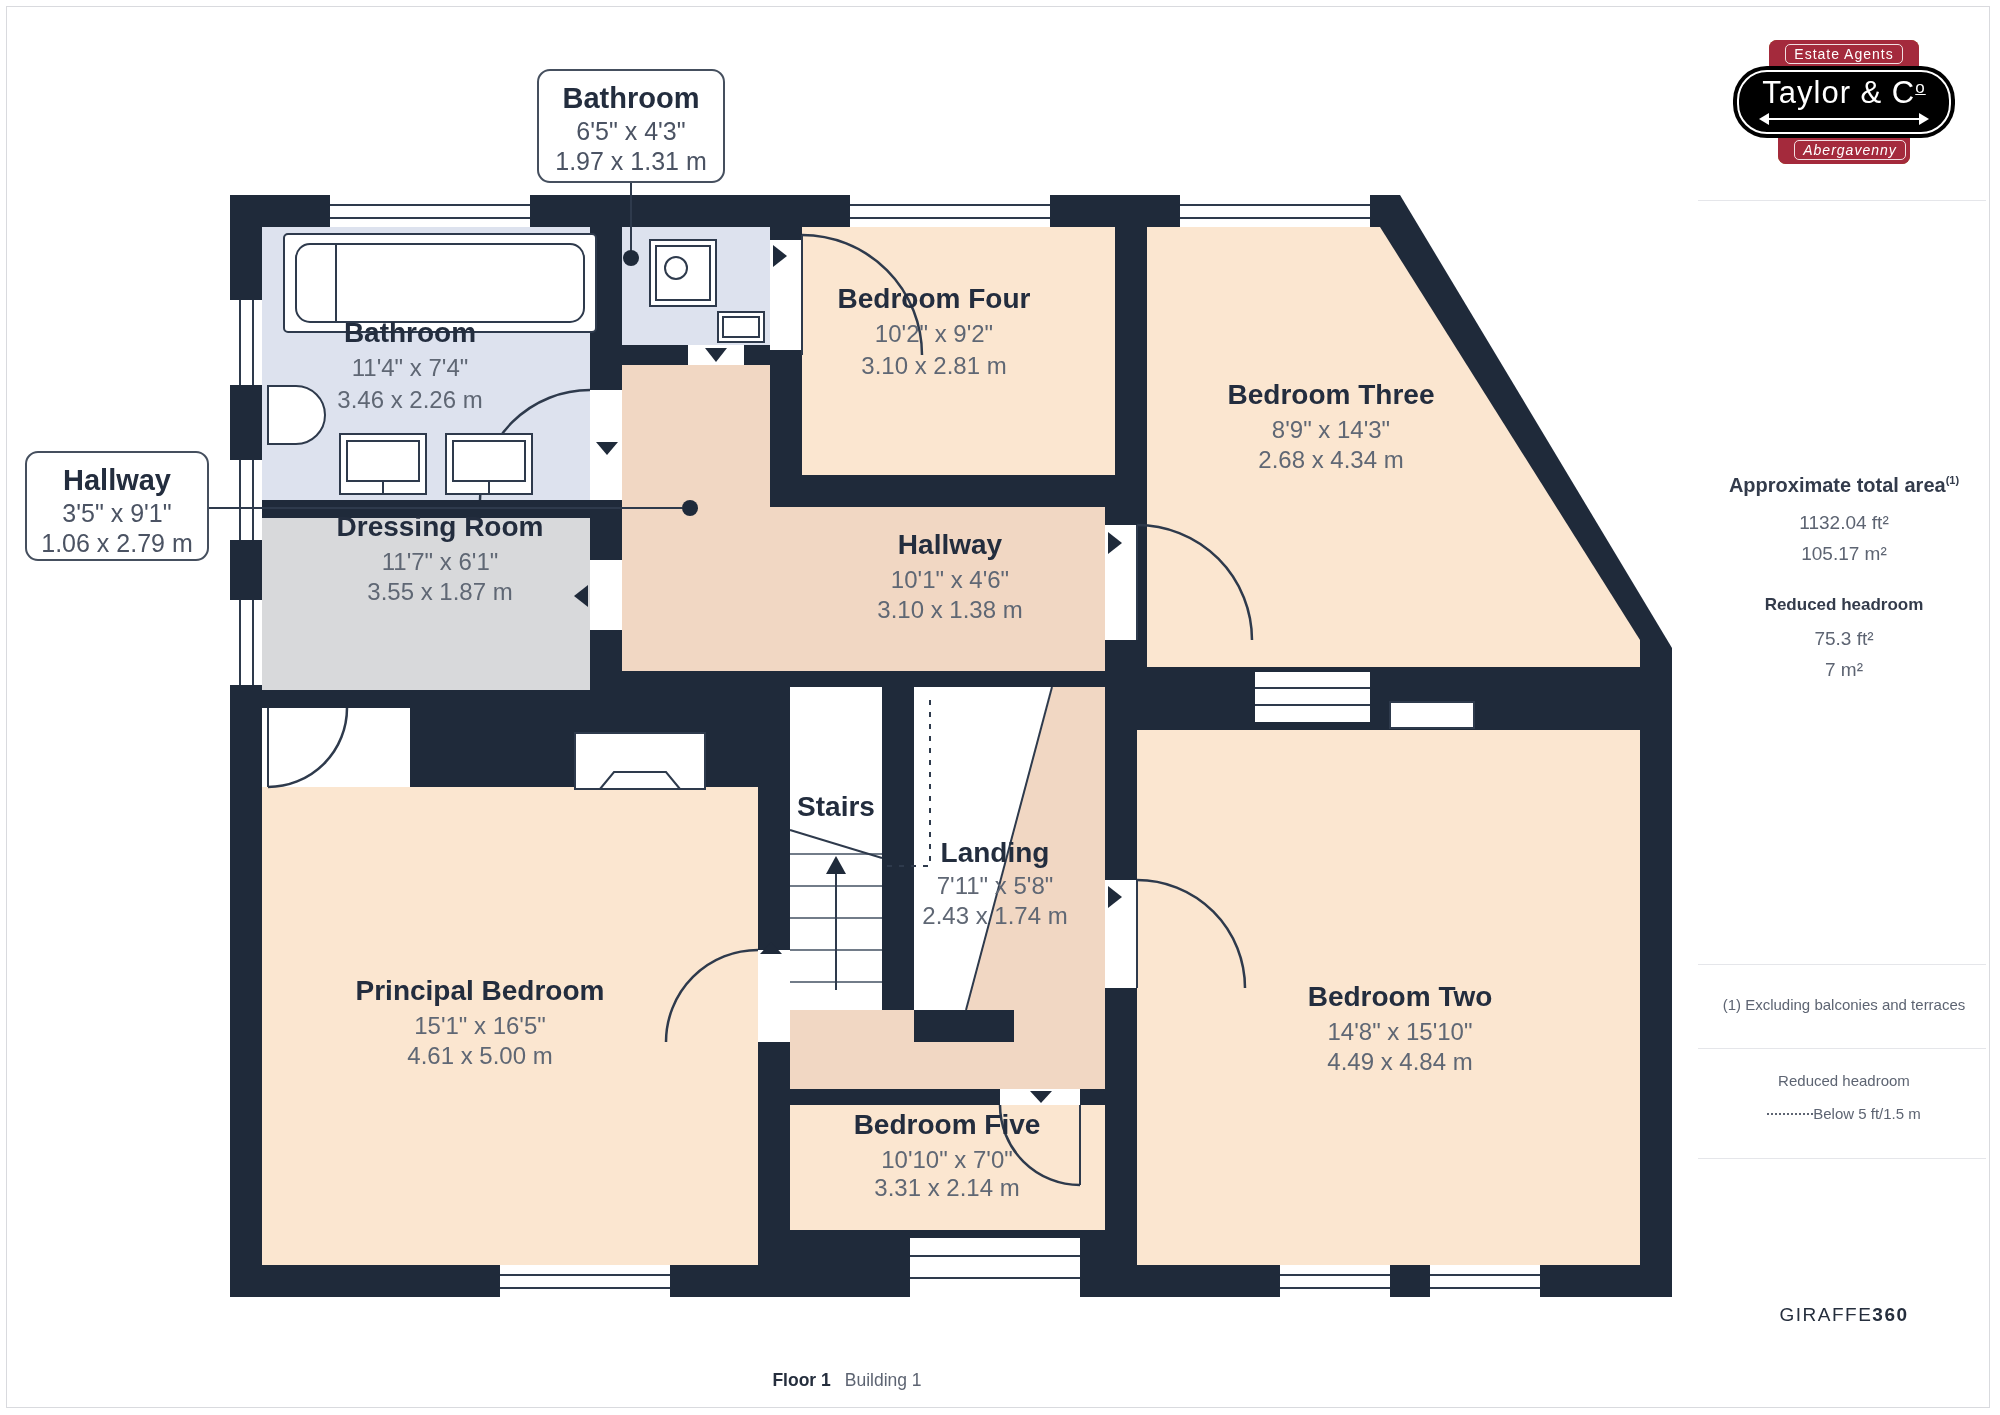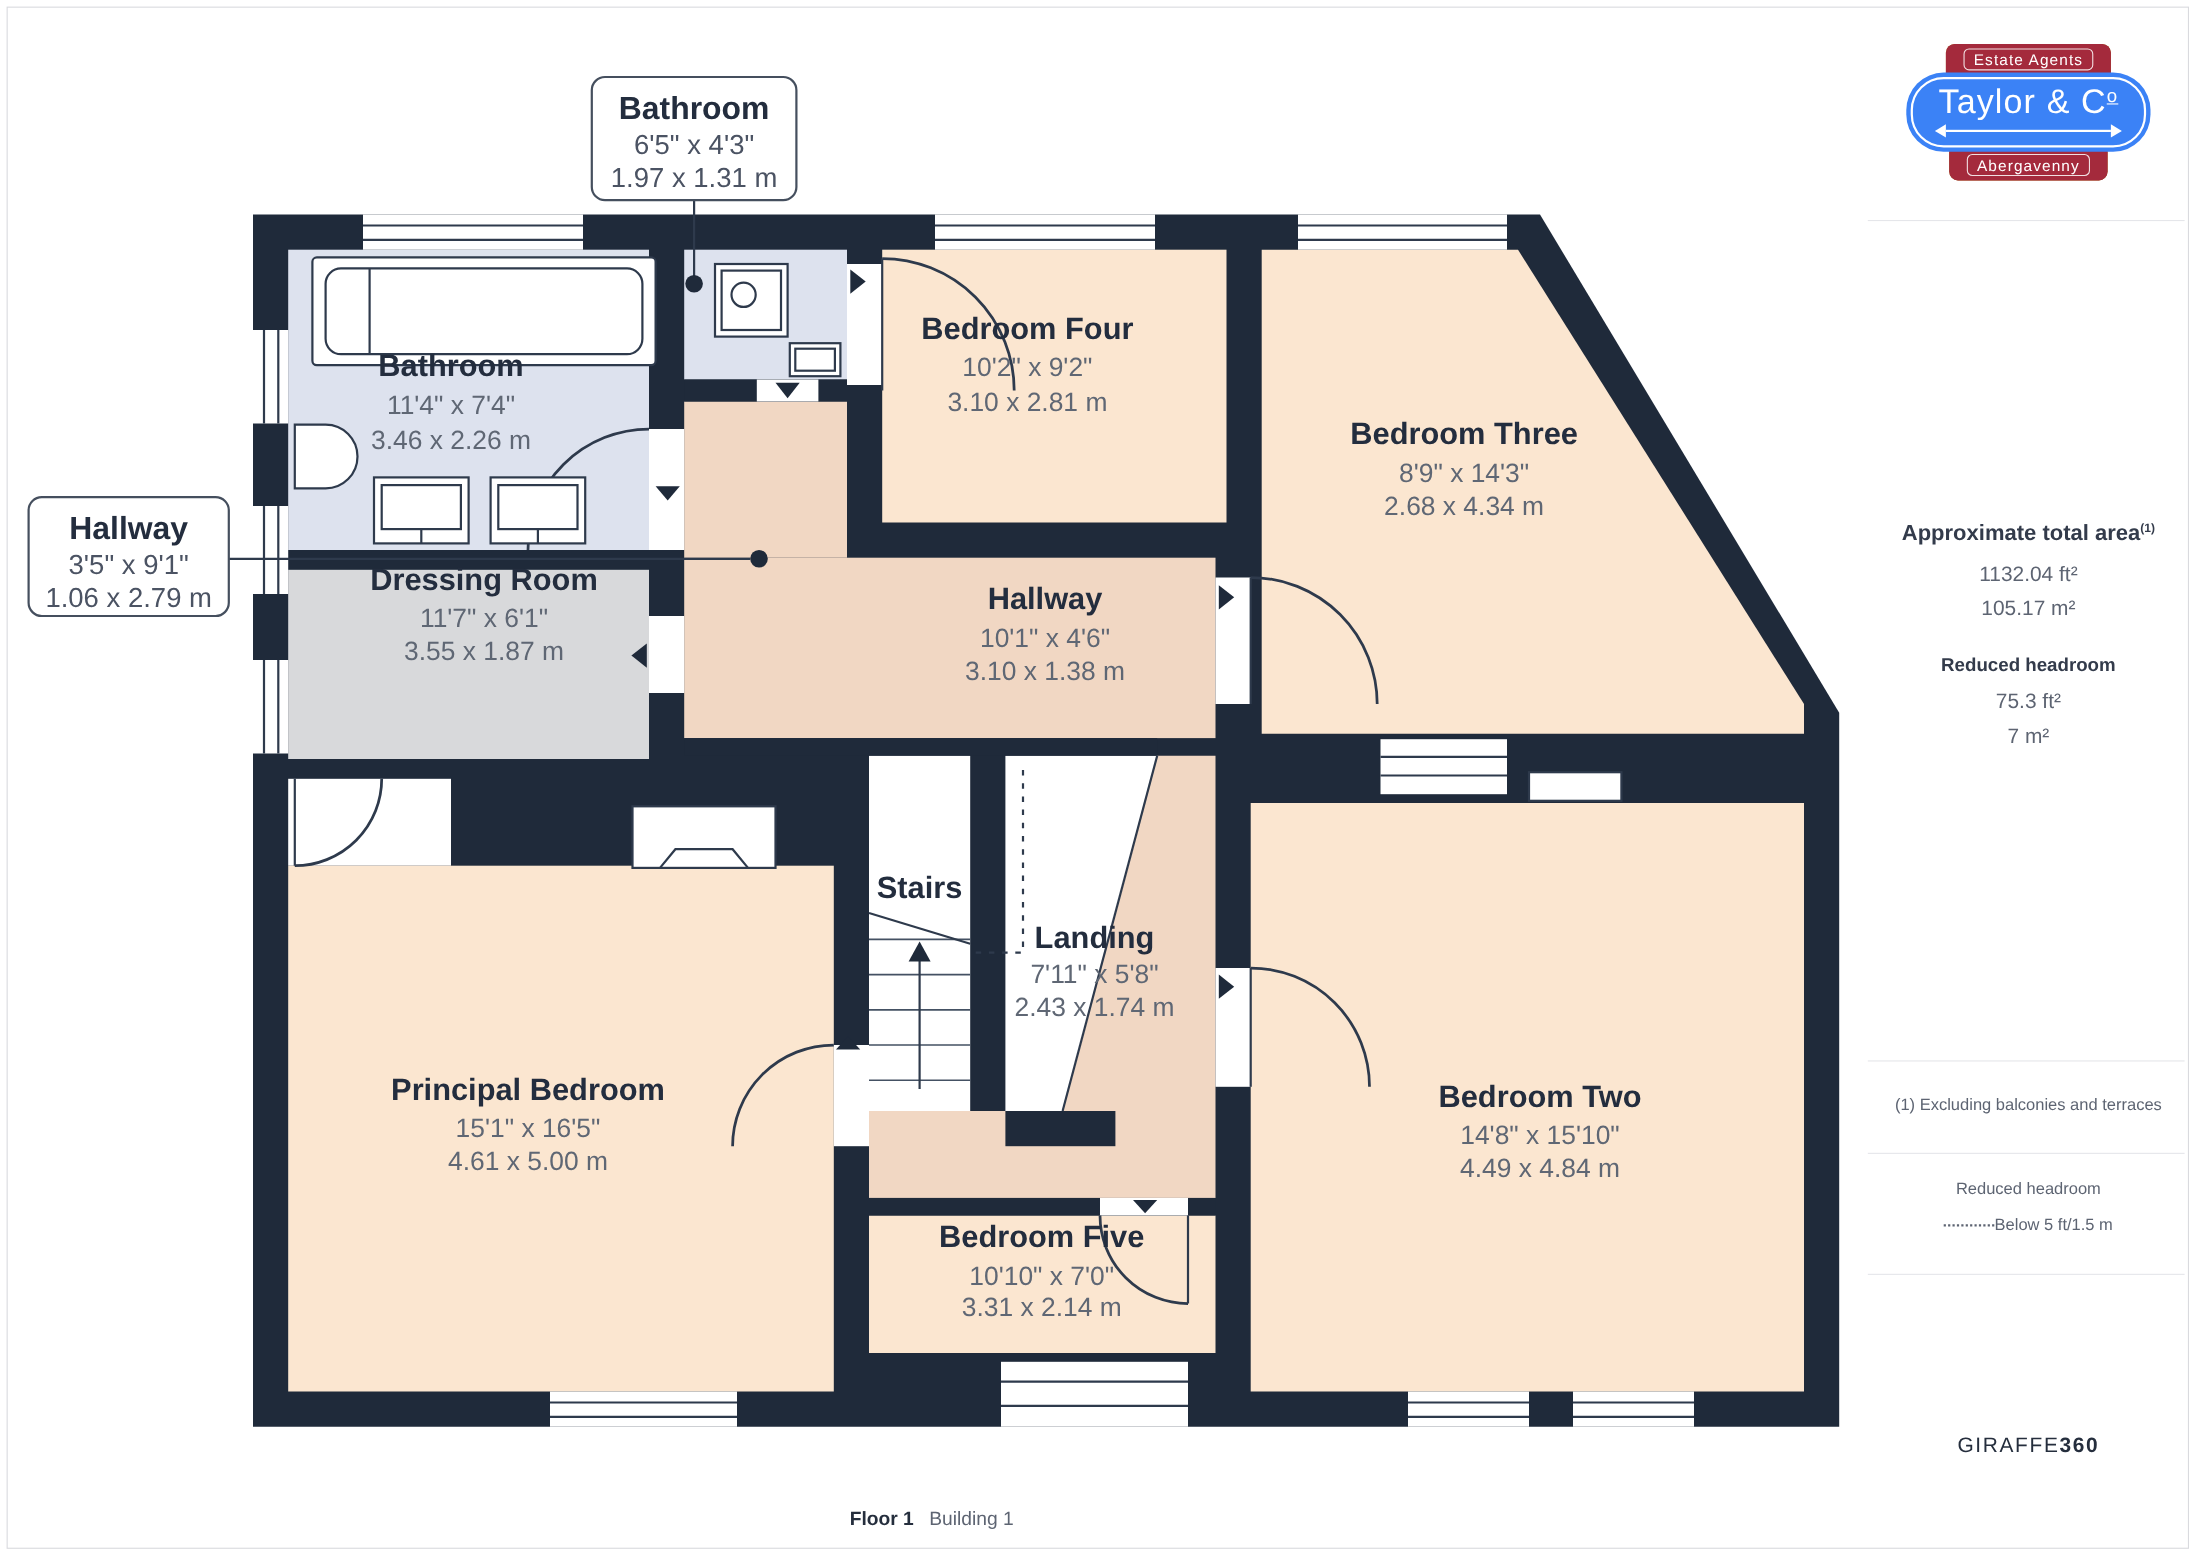--- a/index.html
+++ b/index.html
@@ -15,23 +15,23 @@
   .thin{stroke:#2e3a4c;stroke-width:2;fill:none;}
   .arc{stroke:#2e3a4c;stroke-width:2.5;fill:none;}
   .tread{stroke:#445163;stroke-width:1.5;}
   .tri{fill:#1f2a3a;}
   
   .sidebar{position:absolute;left:1694px;top:0;width:300px;height:1415px;}
   .sb-div{position:absolute;left:4px;width:288px;height:1px;background:#e5e6ea;}
   .logo{position:absolute;left:0;top:40px;width:300px;display:flex;flex-direction:column;align-items:center;}
   .logo-tab{background:#a16207;color:#fff;font-size:14px;letter-spacing:1px;padding:4px 16px 10px 16px;
             border-radius:8px;box-shadow:inset 0 0 0 30px #a42a3c;position:relative;z-index:0;}
-  .logo-tab.bottom{padding:10px 16px 4px 16px;margin-top:-8px;}
+  .logo-tab.bottom{padding:10px 4px 4px 16px;margin-top:-8px;font-style:italic;}
   .logo-tab .inner{display:block;border:1px solid rgba(255,255,255,.85);border-radius:5px;padding:1px 8px;}
-  .logo-pill{background:#3b82f6;border-radius:34px;padding:4px;margin-top:-8px;position:relative;z-index:1;}
+  .logo-pill{background:#000000;border-radius:34px;padding:4px;margin-top:-8px;position:relative;z-index:1;}
   .logo-pill .pill-inner{border:2px solid #fff;border-radius:30px;padding:3px 20px 7px 20px;color:#fff;text-align:center;}
   .logo-name{font-size:31px;font-weight:400;letter-spacing:1px;white-space:nowrap;}
   .logo-name .sup-o{font-size:17px;vertical-align:10px;text-decoration:underline;}
   .logo-arrow{display:flex;align-items:center;width:170px;margin:2px auto 0 auto;}
   .logo-arrow .shaft{flex:1;height:2px;background:#fff;}
   .logo-arrow .hl{width:0;height:0;border-top:6px solid transparent;border-bottom:6px solid transparent;border-right:10px solid #fff;}
   .logo-arrow .hr{width:0;height:0;border-top:6px solid transparent;border-bottom:6px solid transparent;border-left:10px solid #fff;}
   .sb-stats{position:absolute;left:0;top:474px;width:300px;text-align:center;color:#5d6472;}
   .sb-h{font-size:20px;font-weight:700;color:#333b4b;margin-bottom:10px;}
   .sb-h sup{font-size:11px;}

